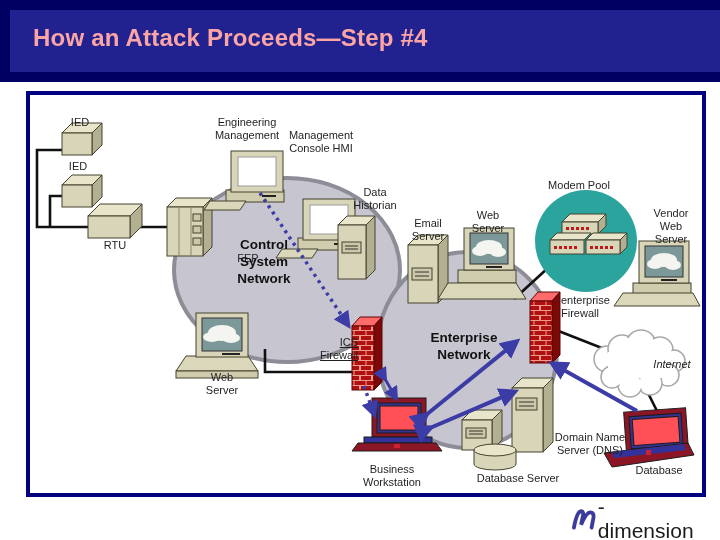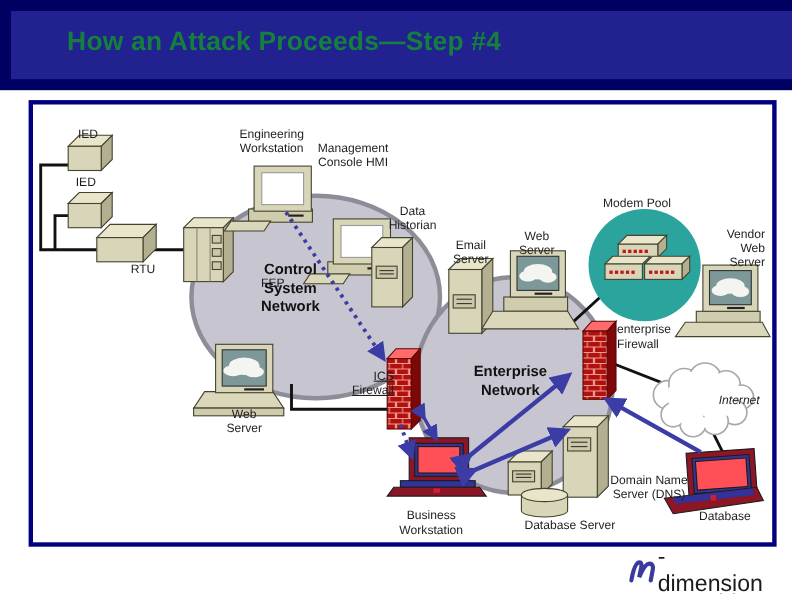--- a/index.html
+++ b/index.html
@@ -1,21 +1,21 @@
 <!DOCTYPE html>
 <html><head>
 <meta charset="utf-8">
 <style>
   html,body{margin:0;padding:0;background:#fff;}
   .slide{position:relative;width:720px;height:540px;background:#fff;overflow:hidden;
          font-family:"Liberation Sans",sans-serif;}
   .hdr{position:absolute;left:0;top:0;width:720px;height:82px;background:#000063;}
   .hdr-inner{position:absolute;left:10px;top:10px;width:710px;height:62px;background:#21218f;}
-  .title{position:absolute;left:33px;top:24px;color:#15803d;font-size:24px;font-weight:bold;
-         letter-spacing:.2px;white-space:nowrap;margin-left:28px;}
+  .title{position:absolute;left:33px;top:24px;color:#fca5a5;font-size:24px;font-weight:bold;
+         letter-spacing:.2px;white-space:nowrap;}
   .frame{position:absolute;left:26px;top:91px;width:672px;height:398px;border:4px solid #000080;
          background:#ffffff;}
   svg.diag{position:absolute;left:0;top:0;width:720px;height:540px;}
   .lbl{position:absolute;font-size:11px;line-height:1.18;color:#1f1f1f;text-align:center;
        white-space:pre-line;transform:translateX(-50%);z-index:5;}
   .lbl.left{transform:none;text-align:left;}
   .lbl.right{transform:translateX(-100%);text-align:right;}
   .lbl.netname{font-weight:bold;font-size:13.5px;color:#111;line-height:1.25;}
   .logo{position:absolute;left:572px;top:495px;width:124px;z-index:5;}
   .logo-row{display:flex;align-items:center;}
@@ -269,37 +269,37 @@
       <path d="M364 386 L374 414" stroke="#3c3ca6" stroke-width="3.5" stroke-dasharray="3 4.5" fill="none" marker-end="url(#ah)"></path>
       <path d="M426 415 L516 342" stroke="#3c3ca6" stroke-width="4" fill="none" marker-start="url(#ah)" marker-end="url(#ah)"></path>
       <path d="M430 428 L514 392" stroke="#3c3ca6" stroke-width="4" fill="none" marker-start="url(#ah)" marker-end="url(#ah)"></path>
       <path d="M637 411 L553 364" stroke="#3c3ca6" stroke-width="4" fill="none" marker-end="url(#ah)"></path>
       <path d="M385 379 L396 398" stroke="#3c3ca6" stroke-width="3" fill="none" marker-start="url(#ah)" marker-end="url(#ah)"></path>
     </g>
   </svg>
 
   <div class="lbl" style="left:80px;top:116px;">IED</div>
   <div class="lbl" style="left:78px;top:160px;">IED</div>
-  <div class="lbl" style="left:130px;top:239px;">RTU</div>
+  <div class="lbl" style="left:115px;top:239px;">RTU</div>
   <div class="lbl" style="left:200px;top:252px;margin-left:48px;">FEP</div>
   <div class="lbl" style="left:247px;top:116px;">Engineering
-Workstation</div>
+Management</div>
   <div class="lbl" style="left:321px;top:129px;">Management
 Console HMI</div>
   <div class="lbl" style="left:375px;top:186px;">Data
 Historian</div>
   <div class="lbl netname" style="left:264px;top:237px;">Control
 System
 Network</div>
   <div class="lbl" style="left:579px;top:179px;">Modem Pool</div>
   <div class="lbl" style="left:428px;top:217px;">Email
 Server</div>
   <div class="lbl" style="left:488px;top:209px;">Web
 Server</div>
-  <div class="lbl" style="left:671px;top:207px;text-align:right;">Vendor Web
+  <div class="lbl" style="left:671px;top:207px;">Vendor Web
 Server</div>
   <div class="lbl left" style="left:561px;top:294px;">enterprise
 Firewall</div>
   <div class="lbl right" style="left:358px;top:336px;text-decoration:underline;">ICS
 Firewall</div>
   <div class="lbl netname" style="left:464px;top:330px;">Enterprise
 Network</div>
   <div class="lbl" style="left:672px;top:358px;font-style:italic;">Internet</div>
   <div class="lbl" style="left:222px;top:371px;">Web
 Server</div>

